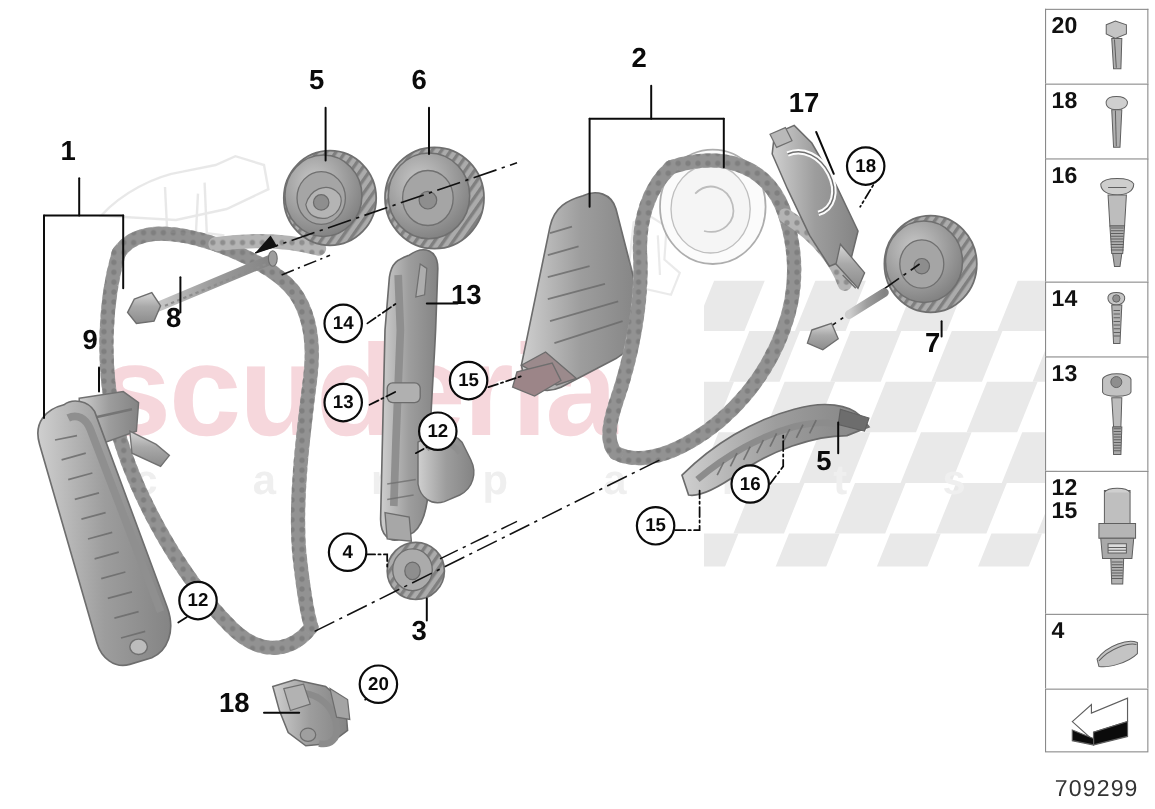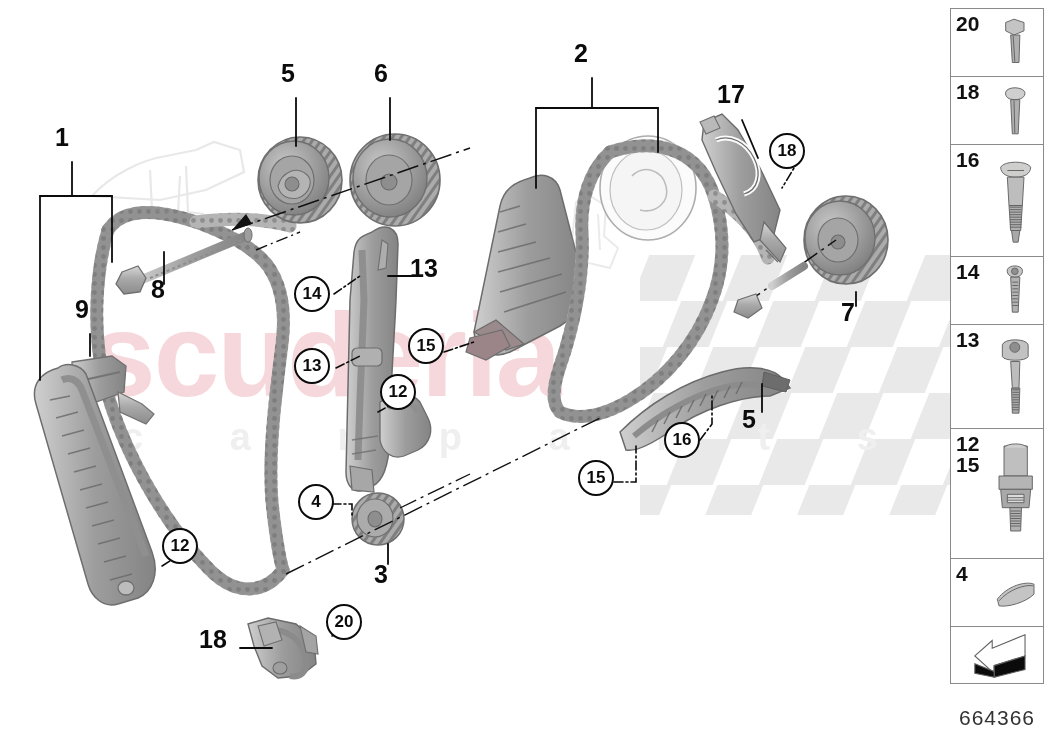--- a/index.html
+++ b/index.html
@@ -490,15 +490,15 @@
       <div class="cell last" style="height: 58px;">
         <div class="art" style="left: 6px;"><svg viewBox="0 0 60 58" width="100%" height="100%" preserveAspectRatio="xMidYMid meet">
             <g>
               <path fill="#ffffff" stroke="#5f5f5f" stroke-width="1.1" d="M6,30 L24,14 L24,22 L58,8 L58,30 L26,40 L26,48 Z"></path>
               <path fill="#0b0b0b" stroke="#5f5f5f" stroke-width="1.1" d="M26,40 L58,30 L58,44 L26,52 Z"></path>
               <path fill="#0b0b0b" stroke="#5f5f5f" stroke-width="1.1" d="M6,38 L26,46 L26,52 L6,48 Z"></path>
             </g>
           </svg></div>
       </div>
     </div>
-  <div id="dgnum">664366</div>
+  <div id="dgnum">709299</div>
 
 </div>
 
 </body></html>

